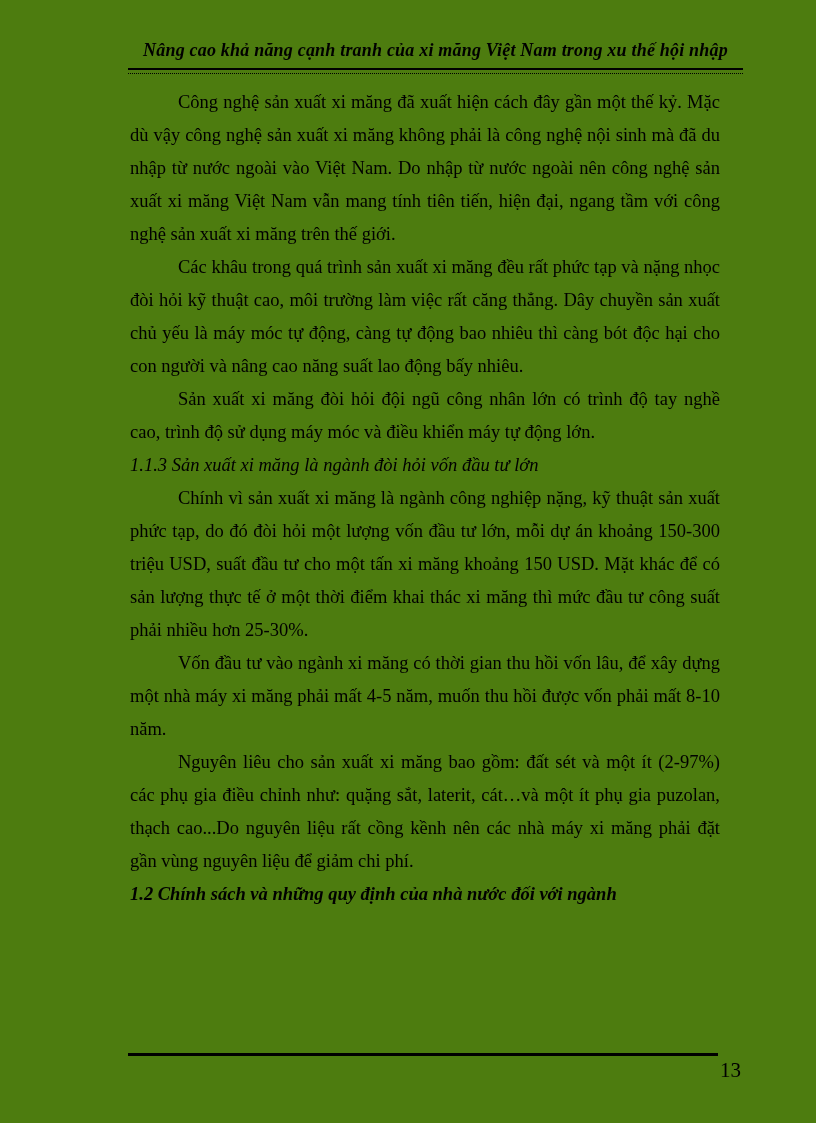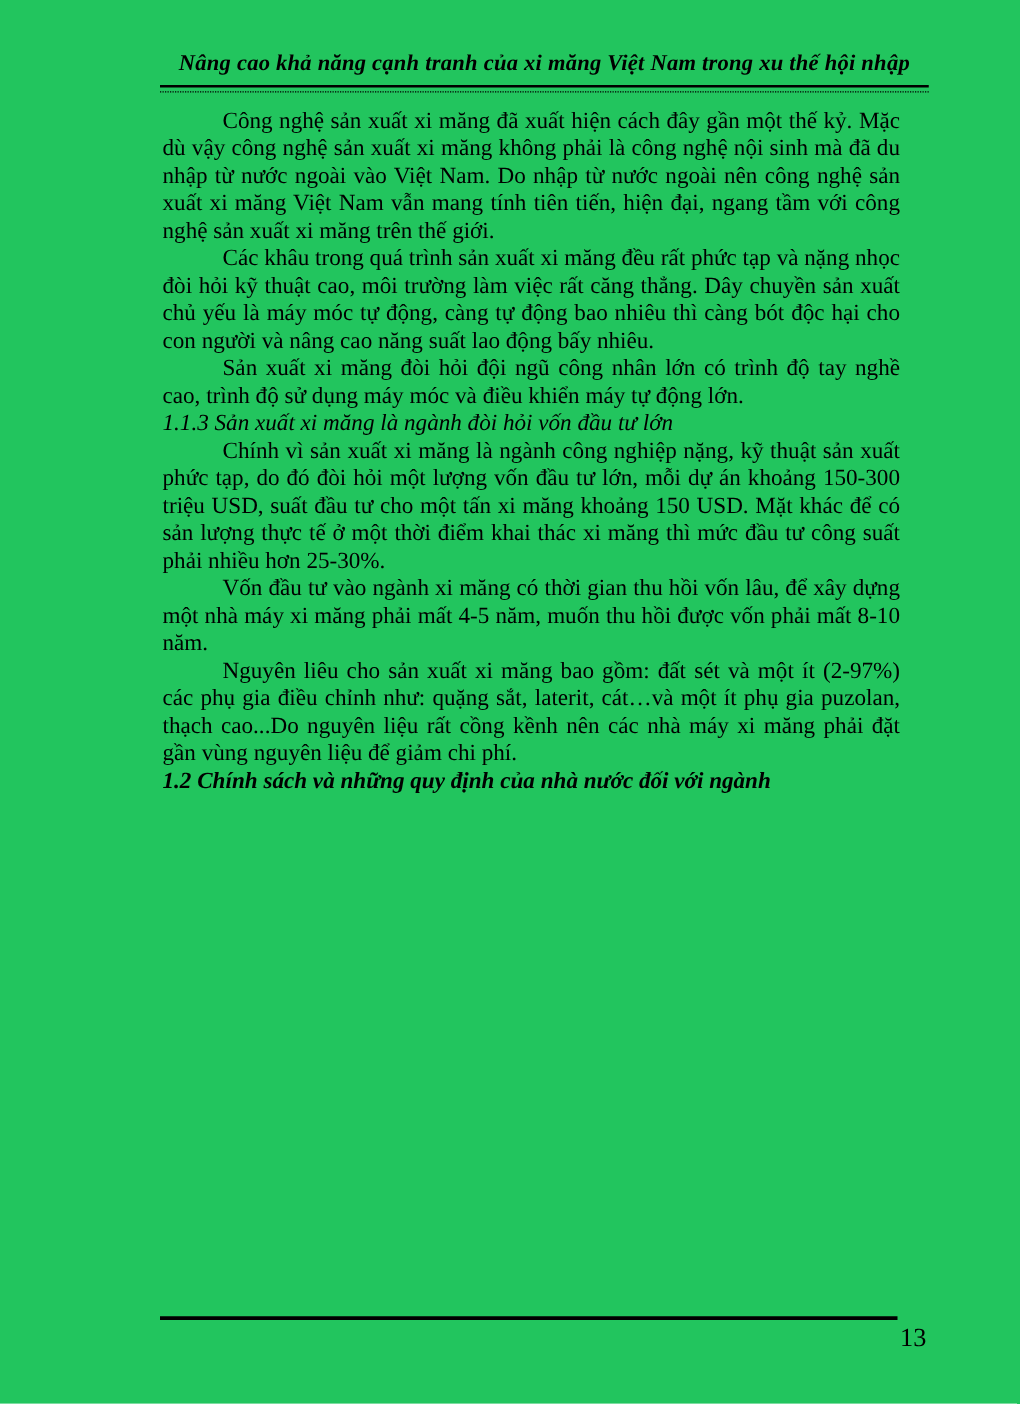--- a/index.html
+++ b/index.html
@@ -4,21 +4,21 @@
 <style>
   html, body {
     margin: 0;
     padding: 0;
     background: #ffffff;
   }
   .page {
     position: relative;
     width: 816px;
     height: 1123px;
-    background: #22c55e;
+    background: #4d7c0f;
     font-family: "Liberation Serif", "DejaVu Serif", serif;
     color: #000000;
     overflow: hidden;
   }
   .running-header {
     position: absolute;
     left: 128px;
     top: 40px;
     width: 615px;
     text-align: center;
@@ -36,21 +36,21 @@
     height: 3px;
     border-top: 2px solid #000000;
     border-bottom: 1px dotted #000000;
   }
   .content {
     position: absolute;
     left: 130px;
     top: 86px;
     width: 590px;
     font-size: 18.5px;
-    line-height: 22px;
+    line-height: 33px;
     text-align: justify;
   }
   .content p {
     margin: 0;
     padding: 0;
   }
   .para {
     text-indent: 48px;
   }
   .h-it {

